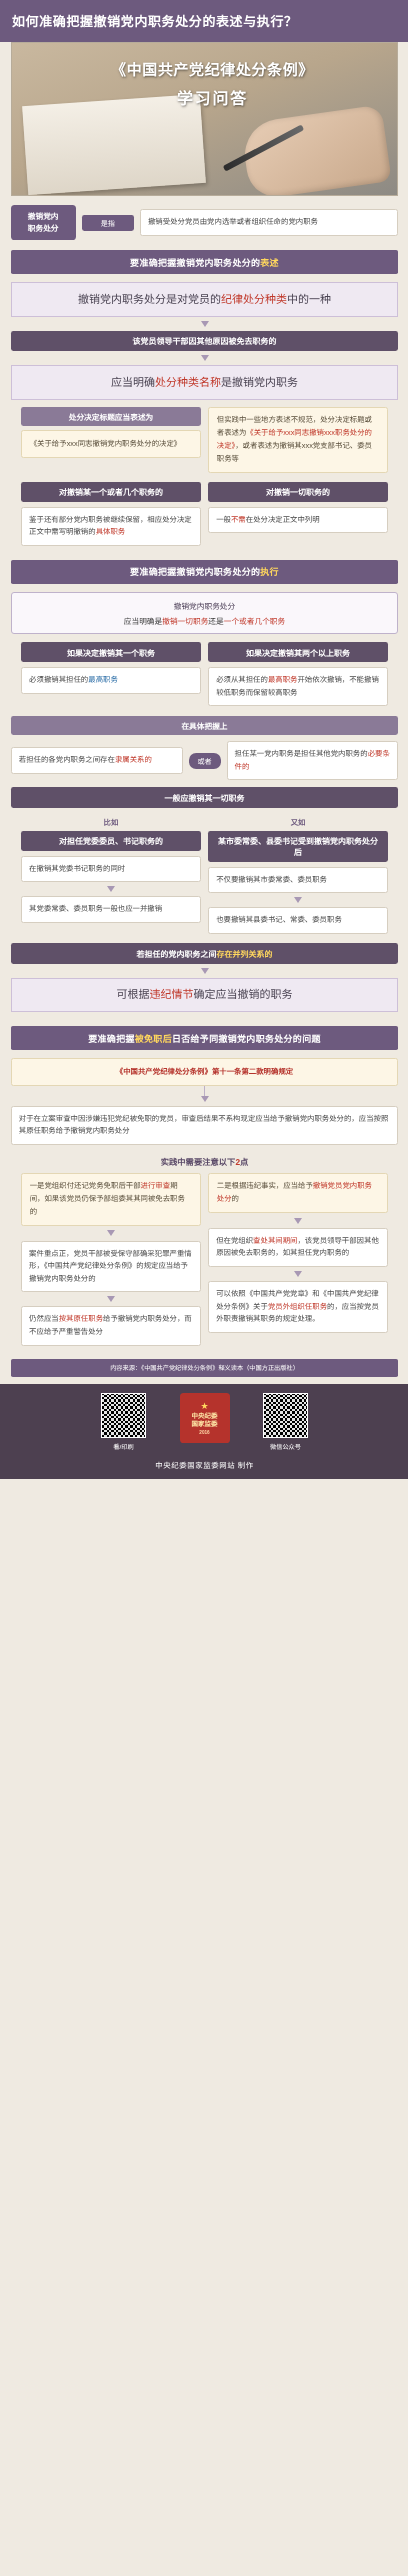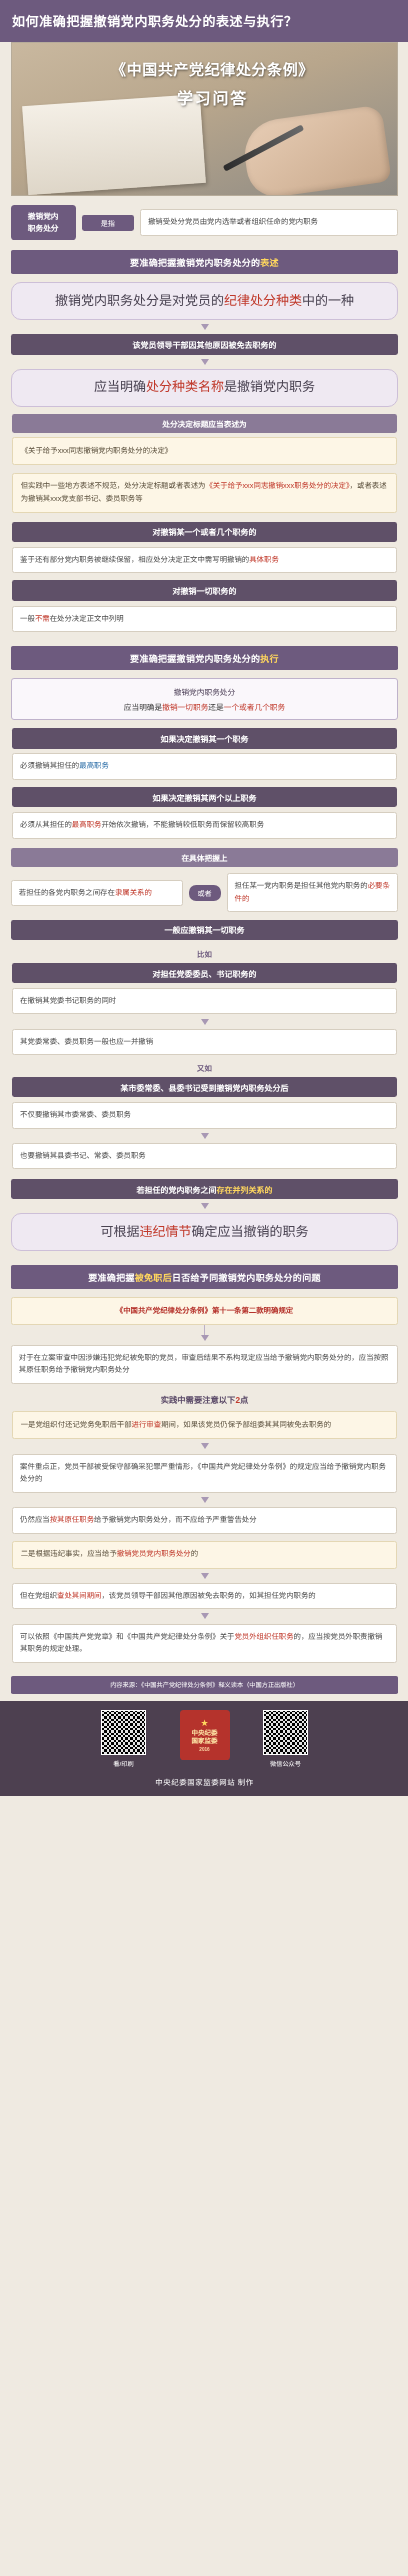--- a/index.html
+++ b/index.html
@@ -131,22 +131,22 @@
     border: 0.6px solid #d6cec0;
     border-radius: 2.4px;
     font-size: 7.4px;
     line-height: 1.7;
     padding: 6px 7.1px;
     color: #4a4a4a;
   }
   .lav-box {
     background: #efe9f2;
     border: 0.6px solid #cdbfd8;
-    border-radius: 10px;
-    font-size: 13px;
+    border-radius: 0;
+    font-size: 11px;
     line-height: 1.75;
     padding: 6.5px 7.7px;
     color: #4a4352;
     text-align: center;
   }
   .cream-box {
     background: #fdf6e6;
     border: 0.6px solid #e4d7b4;
     border-radius: 2.4px;
     font-size: 7.4px;
@@ -182,22 +182,21 @@
     border-top: 6px solid #a898b4;
   }
   .vline {
     width: 1.2px; height: 9.5px;
     background: #bdb0c6;
     margin: 0 auto;
   }
   .two-col {
     display: flex;
     gap: 7.1px;
-    margin: 0 12px;
-    flex-direction: column;
+    margin: 0 21px;
   }
   .two-col > div { flex: 1; }
   .two-col-3 { display: flex; gap: 6px; margin: 0 10.7px; }
   .two-col-3 > div { flex: 1; }
   .or-badge {
     display: block;
     width: 32px;
     margin: 6px auto;
     background: #6d5a7e;
     color: #fff;

